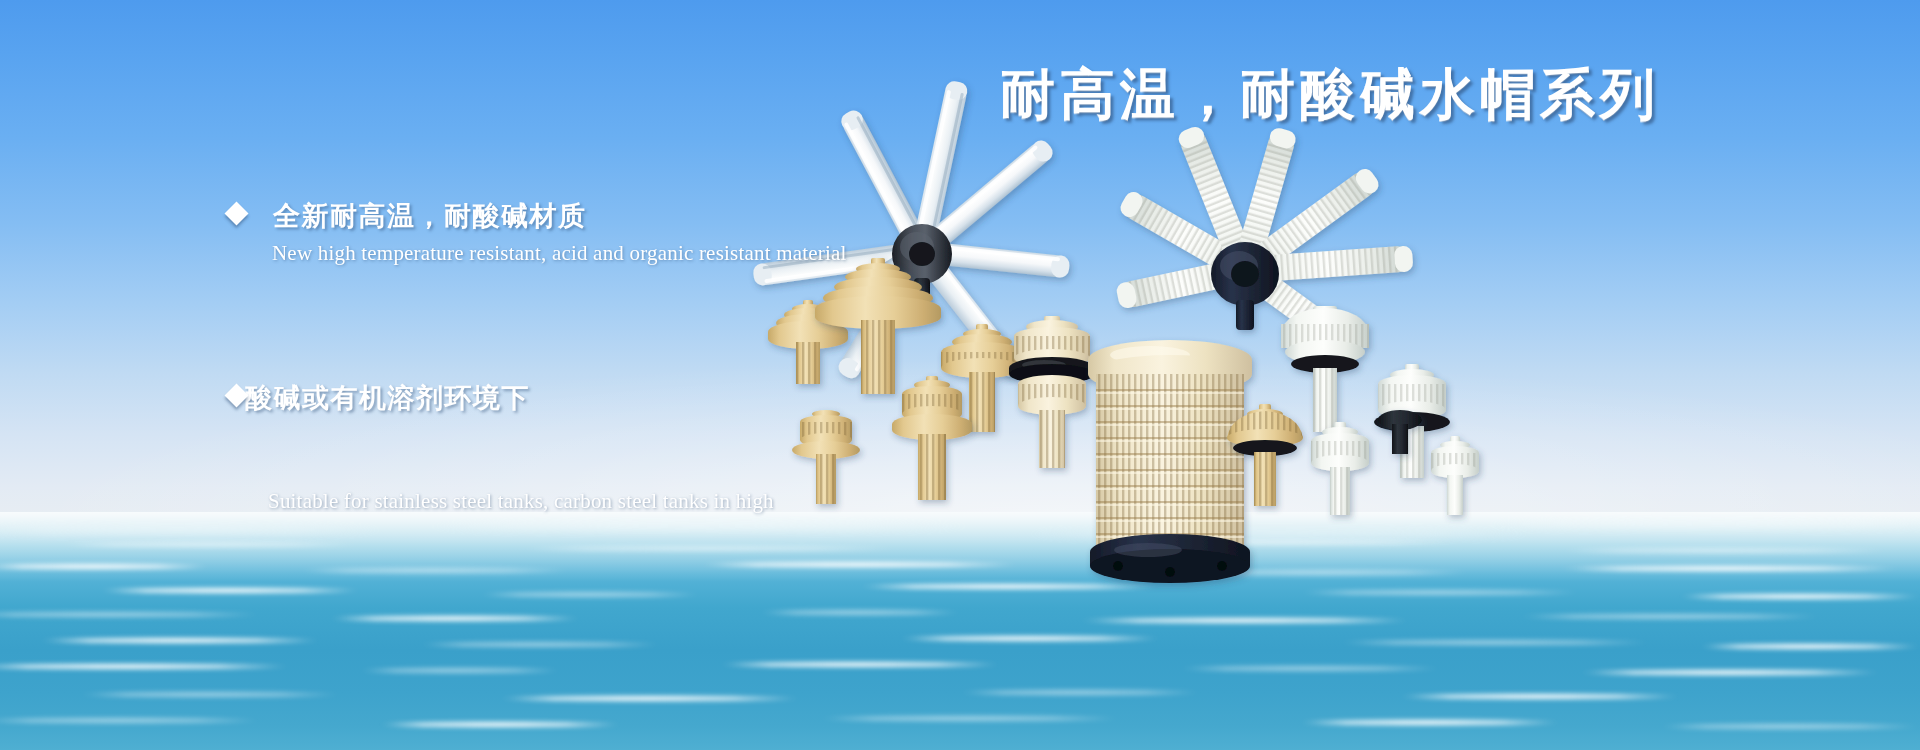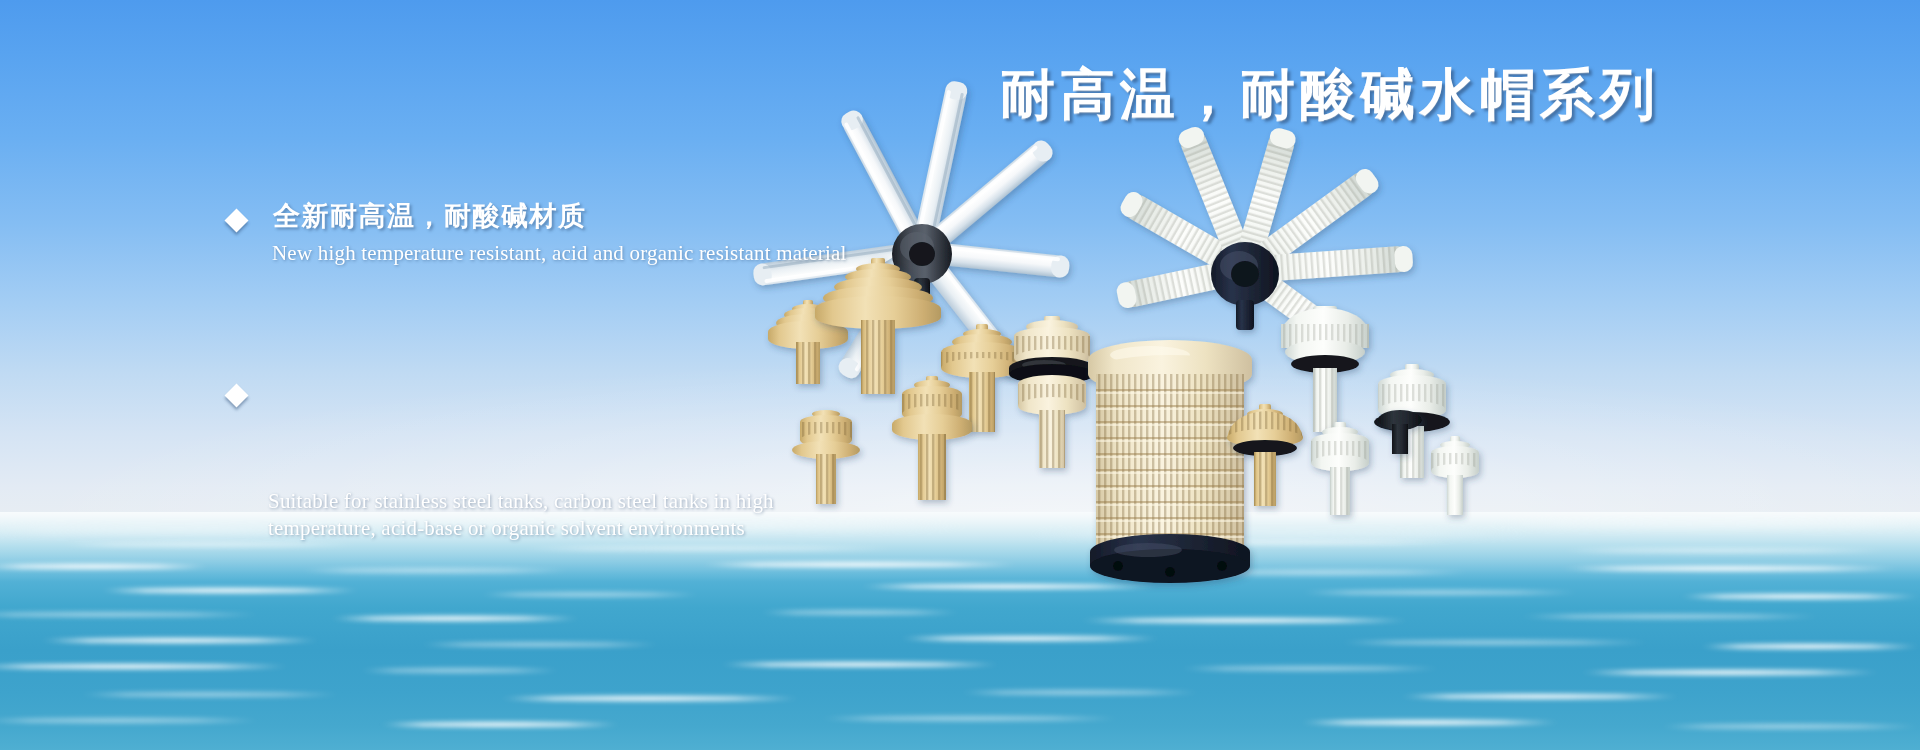--- a/index.html
+++ b/index.html
@@ -52,21 +52,21 @@
     font-family:"DejaVu Sans", sans-serif;
     font-size:55px; font-weight:bold; color:#FFFFFF;
     letter-spacing:5px; white-space:nowrap;
     text-shadow: 3px 3px 3px rgba(40,70,110,.55), 0 1px 0 rgba(255,255,255,.6);
   }
 
   .bullet-block { position:absolute; white-space:nowrap; }
   .b1 { left:228px; top:196px; }
   .b2 { left:228px; top:378px; }
 
-  .blt-row { display:flex; align-items:center; }
+  .blt-row { display:flex; align-items:flex-start; }
   .diamond {
     width:17px; height:17px; background:#FFFFFF; margin-top:9px;
     transform:rotate(45deg); flex:0 0 auto;
     box-shadow:2px 2px 3px rgba(40,70,110,.45);
   }
   .cn-wrap { margin-left:28px; }
   .cn {
     font-family:"DejaVu Sans", sans-serif;
     font-size:27px; font-weight:bold; color:#FFFFFF;
     letter-spacing:1.5px; line-height:40px;
@@ -530,21 +530,21 @@
         <div class="cn">全新耐高温，耐酸碱材质</div>
       </span>
     </div>
   </div>
   <div class="en en-1">New high temperature resistant, acid and organic resistant material</div>
 
   <div class="bullet-block b2">
     <div class="blt-row">
       <span class="diamond"></span>
       <span class="cn-wrap">
+        <div class="cn" style="margin-left:-28px;">酸碱或有机溶剂环境下</div>
       </span>
     </div>
   </div>
   <div class="en en-2">
     <div>Suitable for stainless steel tanks, carbon steel tanks in high</div>
-    <div>temperature, acid-base or organic solvent environments</div>
   </div>
 
 </div>
 
 </body></html>

